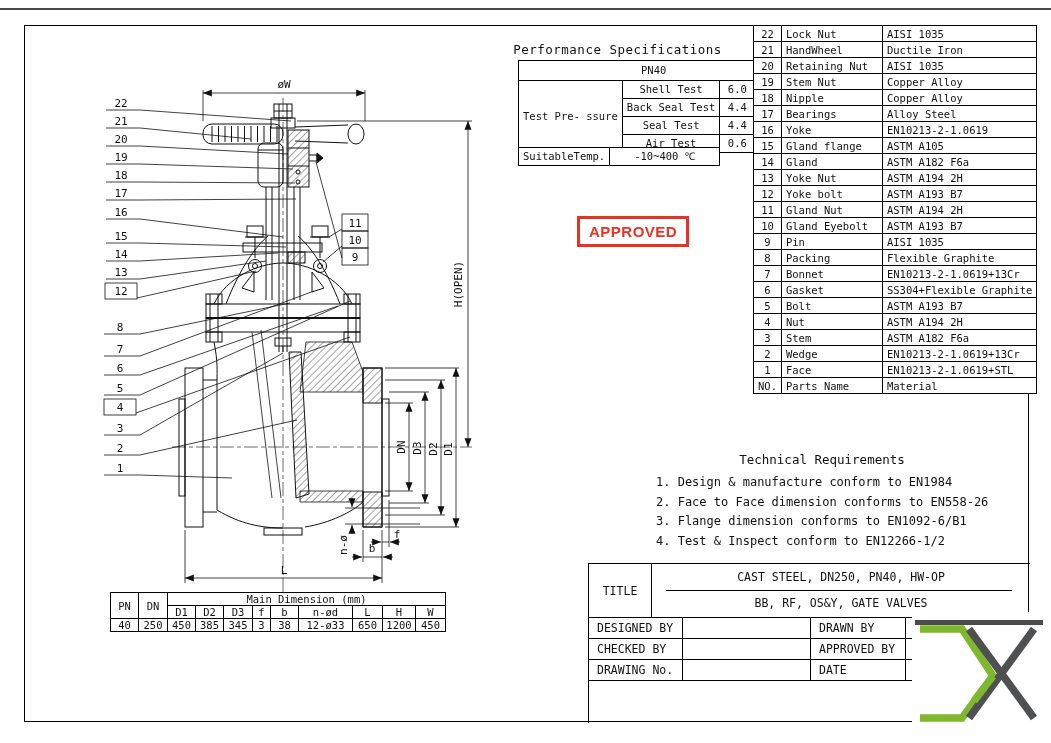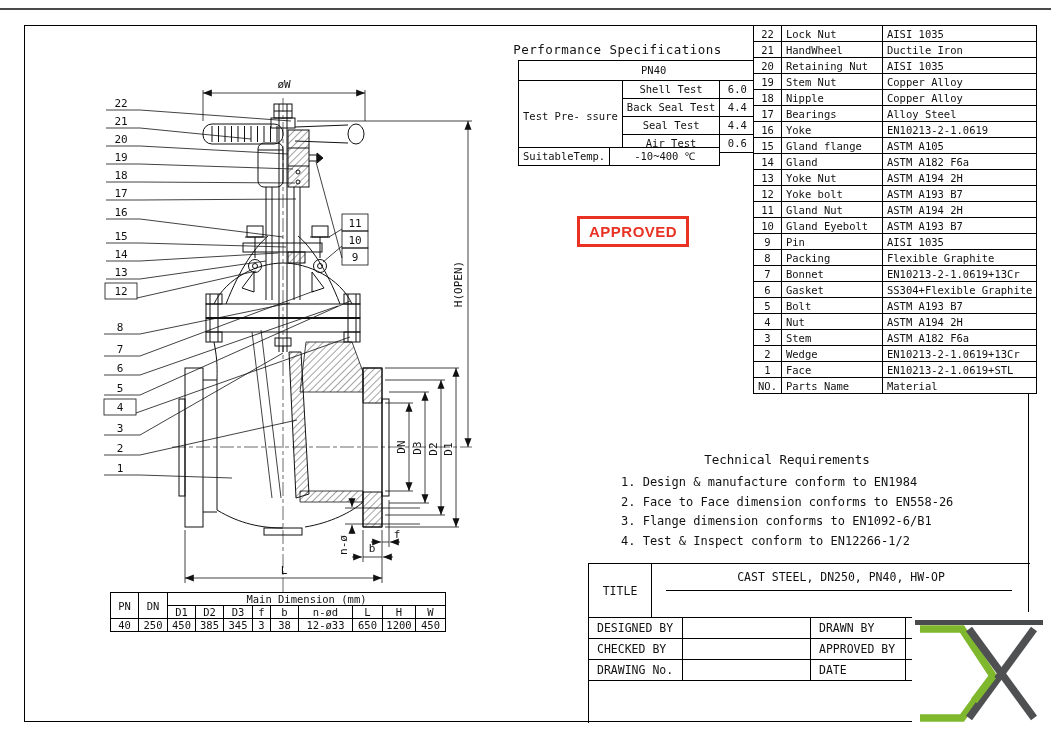--- a/index.html
+++ b/index.html
@@ -26,21 +26,21 @@
   table.perf2 td{height:17px;}
   td.pre{white-space:pre-line;line-height:11.5px;font-size:10.5px;text-align:left;}
 
   table.parts{left:753px;top:25px;border:1.5px solid #000;}
   table.parts td{height:15px;line-height:14px;font-size:10.5px;}
 
   .stamp{position:absolute;left:577px;top:216px;z-index:4;border:3px solid #e93223;color:#e93223;
     font-family:"Liberation Sans",sans-serif;font-weight:700;font-size:15px;letter-spacing:.5px;
     padding:4px 9px;background:#fff;}
 
-  .tech{position:absolute;left:607px;top:452px;width:360px;z-index:3;}
+  .tech{position:absolute;left:642px;top:452px;width:360px;z-index:3;}
   .tech-title{text-align:center;font-size:12.5px;margin-bottom:6px;}
   .tech-items{font-size:12px;line-height:19.5px;padding-left:14px;}
 
   table.dimt{left:110px;top:592px;border:1.5px solid #000;}
   table.dimt td{height:12px;line-height:12px;font-size:10.5px;text-align:center;padding:0 2px;}
 
   .tb{position:absolute;left:588px;top:563px;width:441px;height:159px;z-index:3;
     border-top:1px solid #000;border-left:1px solid #000;font-size:11.5px;}
   .tb-titlerow{height:53px;border-bottom:1px solid #000;display:flex;}
   .tb-titlelabel{width:62px;border-right:1px solid #000;display:flex;align-items:center;justify-content:center;}
@@ -550,20 +550,21 @@
       </tr>
   </tbody>
 </table>
 
 <div class="tb">
   <div class="tb-titlerow">
     <div class="tb-titlelabel">TITLE</div>
     <div class="tb-titlecontent">
       <div class="tb-line1">CAST STEEL, DN250, PN40, HW-OP</div>
       <div class="tb-sep"></div>
+      <div class="tb-line2">BB, RF, OS&amp;Y, GATE VALVES</div>
     </div>
   </div>
   <div class="tb-row">
     <div class="tb-cell tb-c1">DESIGNED BY</div>
     <div class="tb-cell tb-c2"></div>
     <div class="tb-cell tb-c3">DRAWN BY</div>
     <div class="tb-cell tb-c4"></div>
   </div>
   <div class="tb-row">
     <div class="tb-cell tb-c1">CHECKED BY</div>

